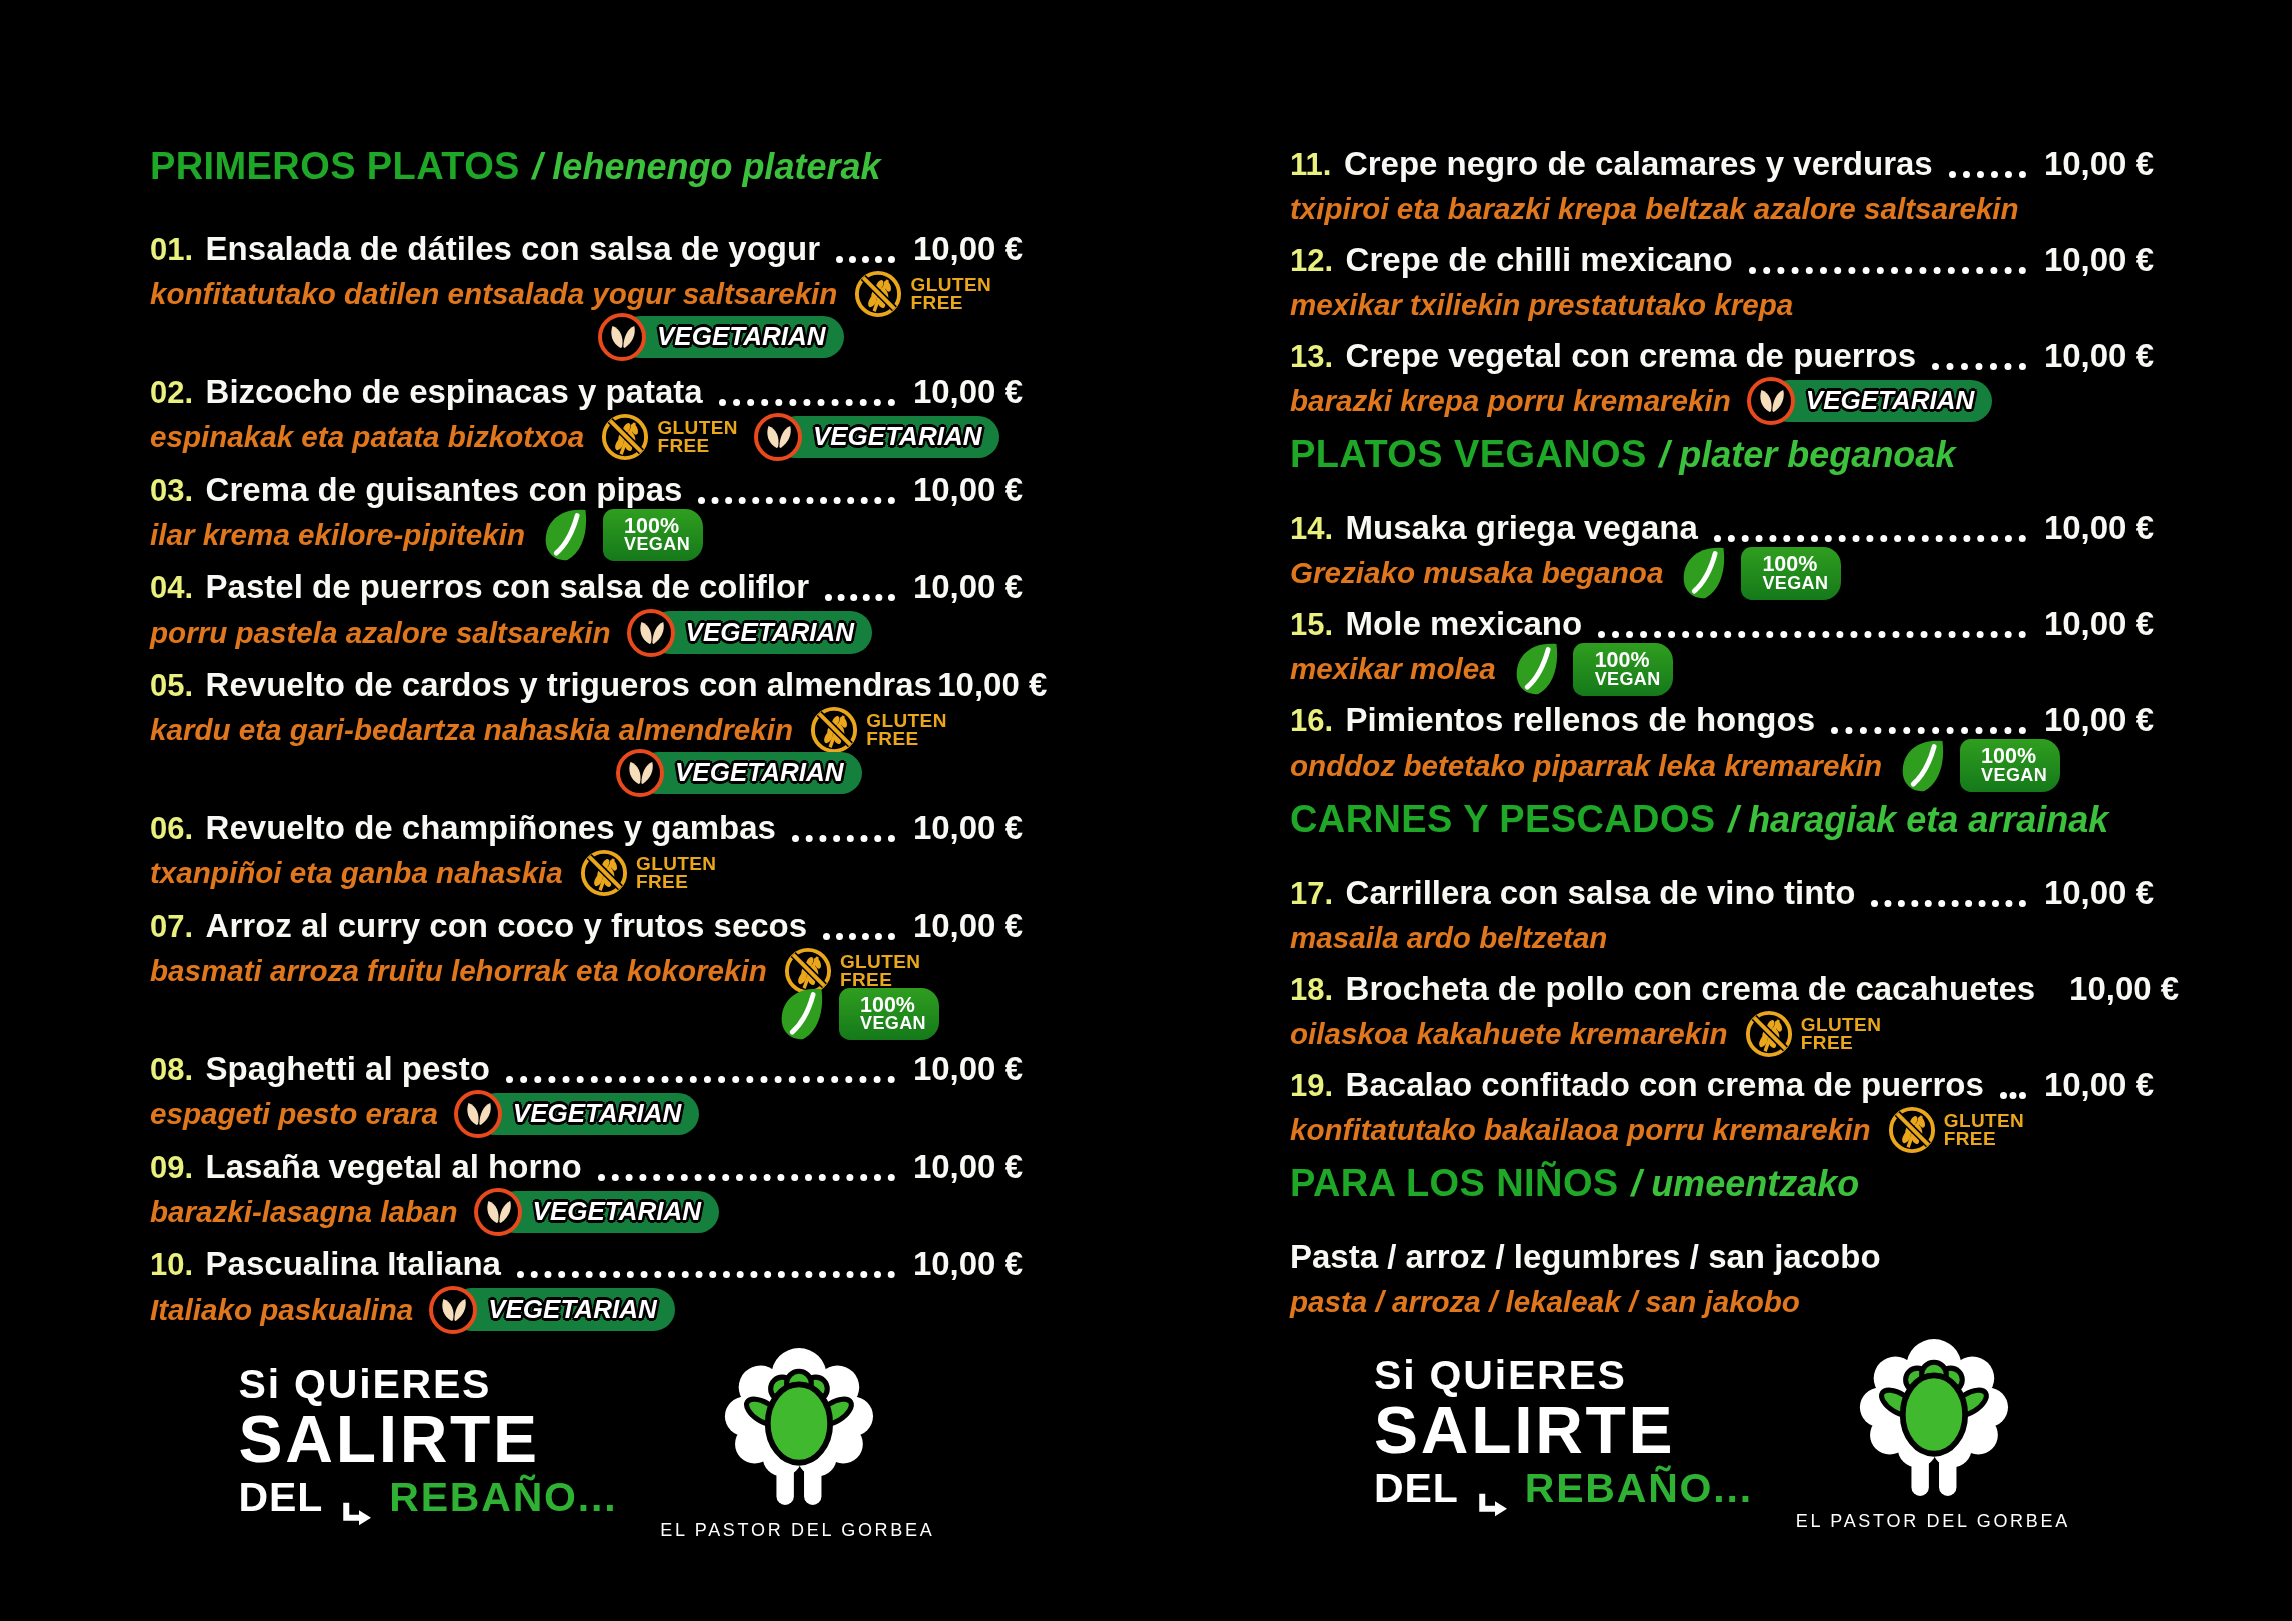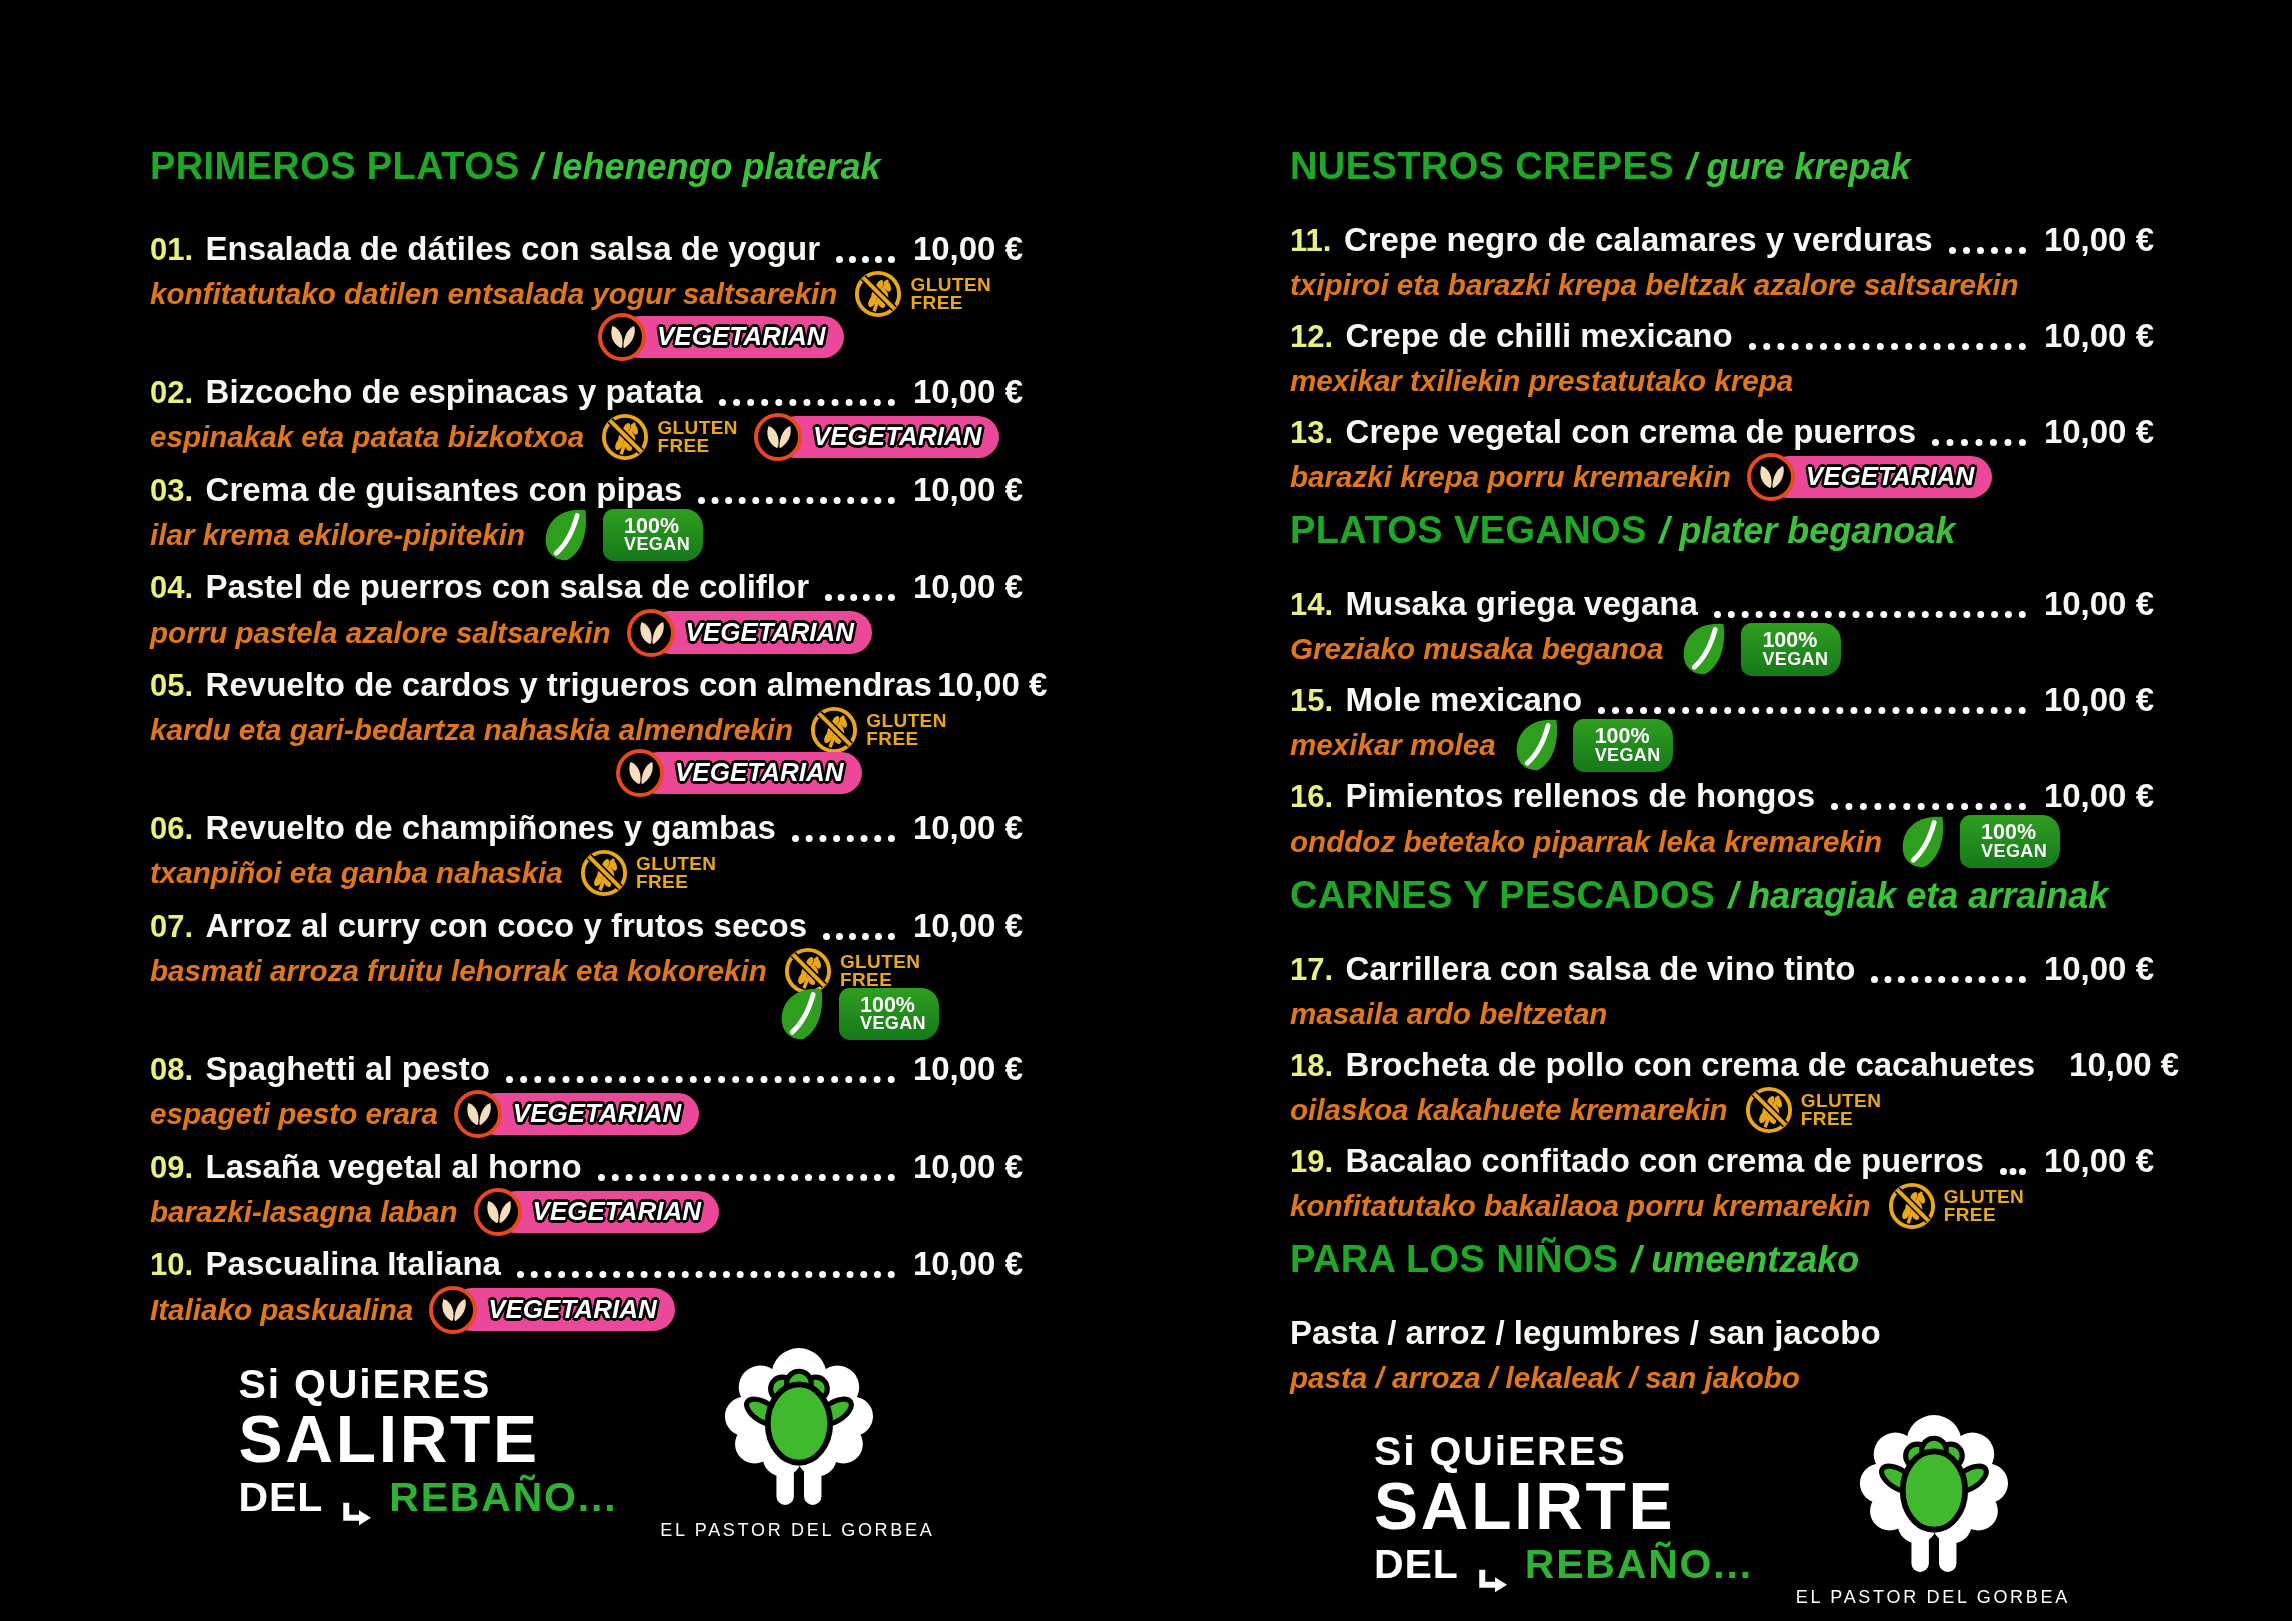--- a/index.html
+++ b/index.html
@@ -38,21 +38,21 @@
   .badge-row .badge { margin-left:0; }
 
   .badge-gf .gf-icon { width:50px; height:50px; display:inline-block; }
   .gf-text { display:inline-flex; flex-direction:column; margin-left:7.2px;
              color:#eba71b; font-weight:800; font-size:19px; line-height:0.95; letter-spacing:0.4px; }
 
   .badge-veg { height:47px; }
   .veg-circle { width:48px; height:48px; border-radius:50%; background:#000;
                 border:4.5px solid #e8491d; display:inline-flex; align-items:center;
                 justify-content:center; position:relative; z-index:2; }
-  .veg-pill { background:#ec4899; color:#fff; font-weight:900; font-style:italic;
+  .veg-pill { background:#15803d; color:#fff; font-weight:900; font-style:italic;
               font-size:26px; line-height:1; padding:7.2px 18px 9px 38px; margin-left:-27px;
               border-radius:23px;
               text-shadow:2.7px 0 0 #000,-2.7px 0 0 #000,0 2.7px 0 #000,0 -2.7px 0 #000,
                           1.8px 1.8px 0 #000,-1.8px -1.8px 0 #000,1.8px -1.8px 0 #000,-1.8px 1.8px 0 #000; }
 
   .badge-vegan { height:57px;gap:24px; }
   .vegan-leaf { width:50px; height:56px; display:inline-block; position:relative; z-index:2; margin-right:-12.5px; }
   .vegan-pill { display:inline-flex; flex-direction:column; background:linear-gradient(#2f9e1f,#15791a);
                 color:#fff; font-weight:800; font-size:21.5px; line-height:0.92;
                 padding:8px 12.5px 8px 21.5px; border-radius:10.7px 18px 18px 10.7px; }
@@ -420,21 +420,20 @@
     <ellipse cx="68" cy="94" rx="26" ry="13" fill="#41b92e" stroke="#000" stroke-width="7" transform="rotate(32 68 94)"></ellipse>
     <ellipse cx="166" cy="94" rx="26" ry="13" fill="#41b92e" stroke="#000" stroke-width="7" transform="rotate(-32 166 94)"></ellipse>
     <circle cx="94" cy="62" r="16" fill="#41b92e" stroke="#000" stroke-width="7"></circle>
     <circle cx="140" cy="62" r="16" fill="#41b92e" stroke="#000" stroke-width="7"></circle>
     <circle cx="117" cy="55" r="17" fill="#41b92e" stroke="#000" stroke-width="7"></circle>
     <ellipse cx="117" cy="110" rx="43" ry="54" fill="#41b92e" stroke="#000" stroke-width="8"></ellipse>
   </svg></div><div class="logo-caption">EL PASTOR DEL GORBEA</div></div>
       </div>
     </div>
   <div class="col col-right" id="col-1">
-      <div class="sec-header"><span class="sec-title">NUESTROS CREPES</span><span class="sec-sub">/ gure krepak</span></div>
       <div class="item">
         <div class="item-row">
           <span class="num">11.</span>
           <span class="name">Crepe negro de calamares y verduras</span>
           <span class="leader"></span>
           <span class="price">10,00 €</span>
         </div>
         <div class="item-sub">
           <span class="basque">txipiroi eta barazki krepa beltzak azalore saltsarekin</span>
         </div>

